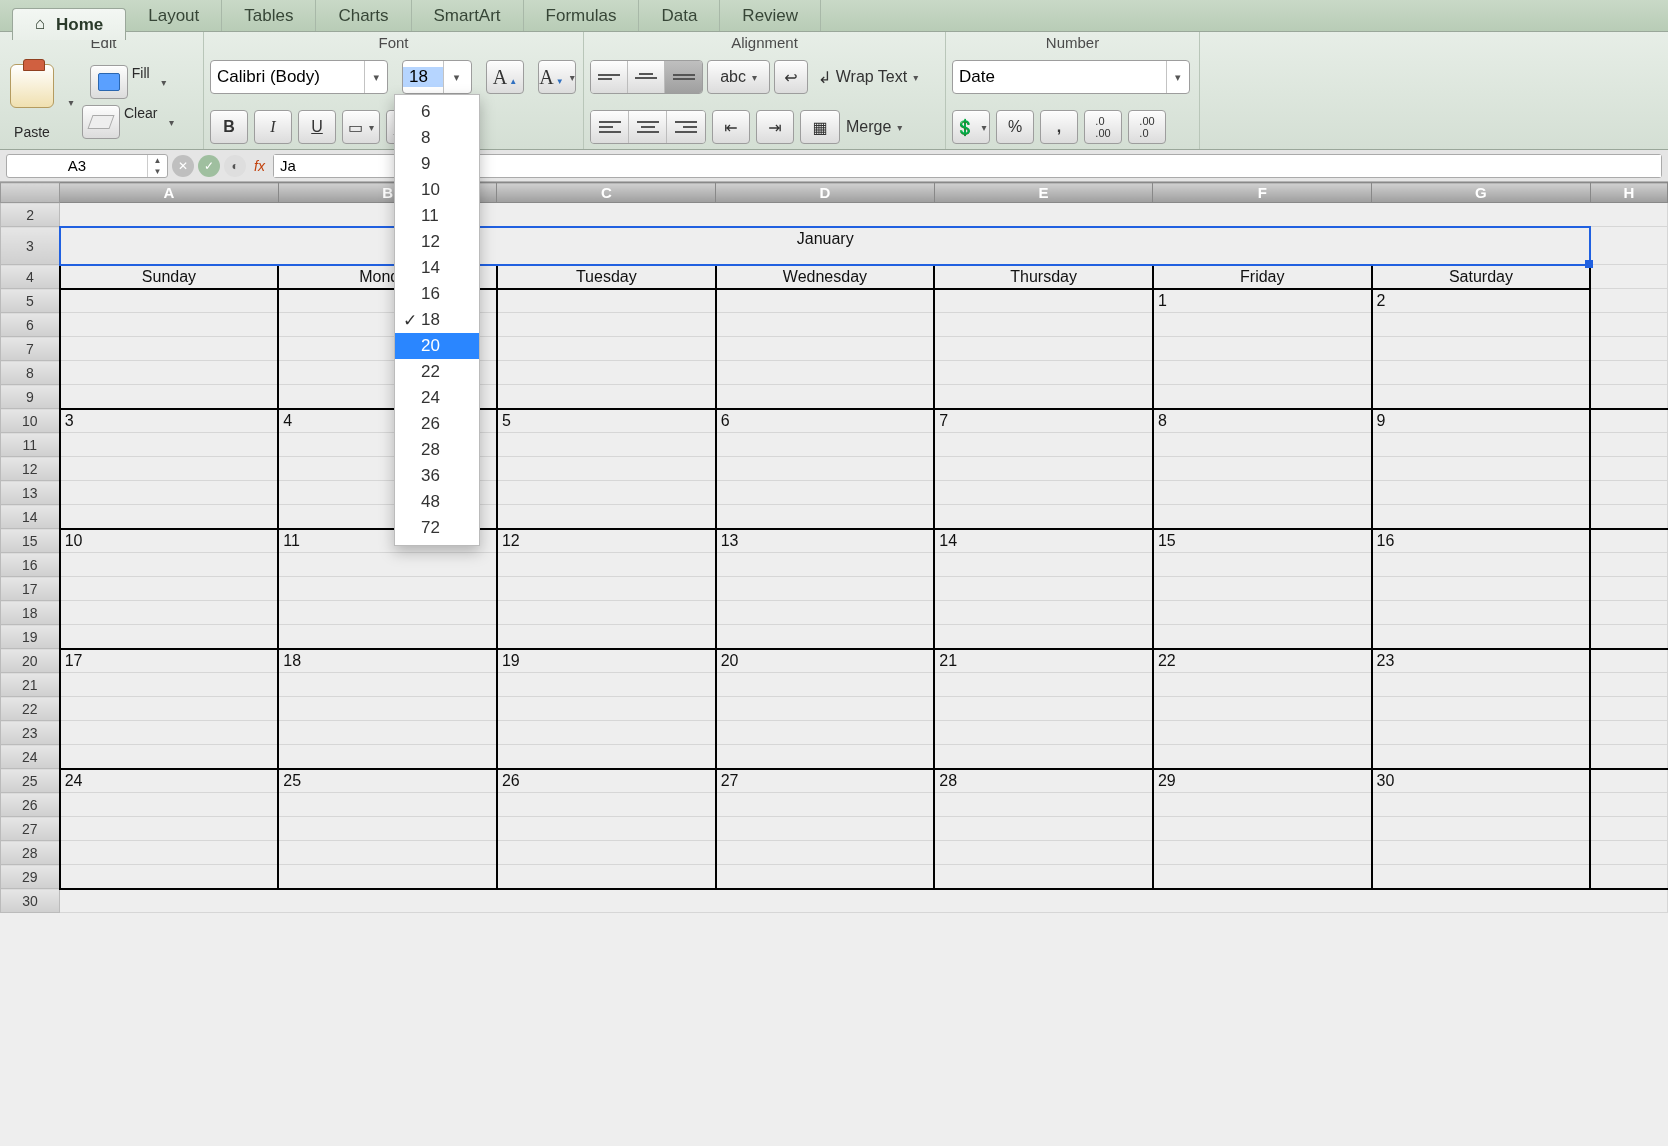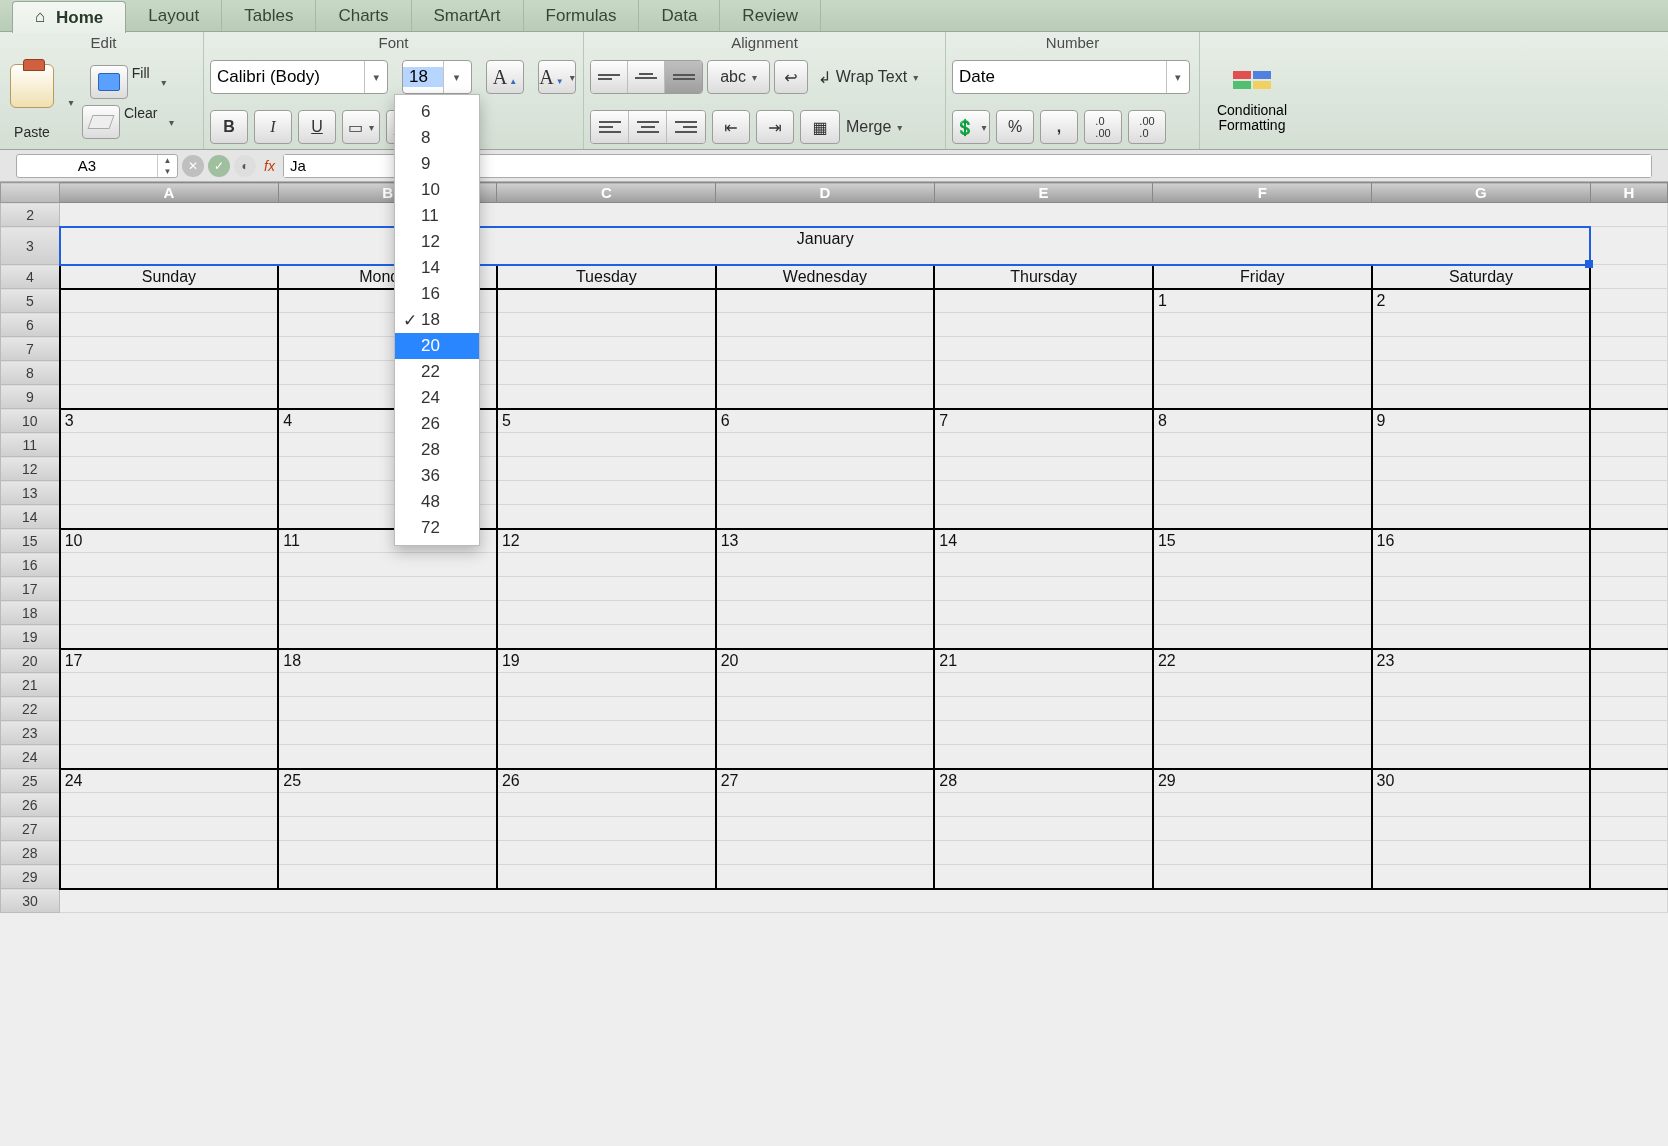--- a/index.html
+++ b/index.html
@@ -12,21 +12,21 @@
     border-bottom: 1px solid #9aa79a; padding-left: 12px;
   }
   .tab {
     padding: 6px 22px 5px; font-size: 17px; color: #374637;
     border-right: 1px solid #a8b8a8; cursor: default;
   }
   .tab.active {
     background: linear-gradient(#f3f7f3,#e9efe9);
     border: 1px solid #9aa79a; border-bottom: none;
     border-radius: 4px 4px 0 0; font-weight: bold; color: #2a3a2a;
-    position: relative; top: 2px;
+    position: relative; top: 9px;
   }
   .tab .home-ic { margin-right: 6px; position: relative; top: -1px; }
 
   
   .ribbon {
     display: flex; background: linear-gradient(#e7eee7,#d4dfd4);
     border-bottom: 1px solid #9aa79a; height: 118px; padding: 0 4px;
   }
   .group {
     display: flex; flex-direction: column; border-right: 1px solid #b9c6b9; padding: 0 6px;
@@ -68,21 +68,21 @@
   .cond-fmt { display:flex; flex-direction:column; align-items:center; gap:2px; width:92px; text-align:center; line-height:1.1; font-size:14px; }
   .cf-ic { width:38px; height:30px; background:
       linear-gradient(#e05050,#e05050) 0 0/18px 8px no-repeat,
       linear-gradient(#5080e0,#5080e0) 20px 0/18px 8px no-repeat,
       linear-gradient(#50c070,#50c070) 0 10px/18px 8px no-repeat,
       linear-gradient(#f0d060,#f0d060) 20px 10px/18px 8px no-repeat; }
 
   
   .fbar {
     display:flex; align-items:center; height:32px; background:#e5e5e5;
-    border-bottom:1px solid #b3b3b3; gap:4px; padding:0 16px;
+    border-bottom:1px solid #b3b3b3; gap:4px; padding:0 6px;
   }
   .namebox { display:flex; align-items:center; background:#fff; border:1px solid #aaa; border-radius:3px; height:24px; }
   .namebox input { border:none; outline:none; width:140px; text-align:center; font-size:15px; }
   .namebox .stepper { width:20px; display:flex; flex-direction:column; border-left:1px solid #ccc;}
   .namebox .stepper span { flex:1; font-size:8px; text-align:center; line-height:11px; color:#555;}
   .fx-ic { font-style:italic; color:#c2410c; padding:0 4px; font-size:14px;}
   .fbox { flex:1; background:#fff; border:1px solid #aaa; border-radius:3px; height:24px; }
   .fbox input { border:none; outline:none; width:100%; height:100%; padding:0 6px; font-size:15px; }
   .fbar .circ { width:22px; height:22px; border-radius:50%; background:#bfbfbf; display:flex; align-items:center; justify-content:center; color:#fff; font-size:12px; }
   table.grid { border-collapse:collapse; width:100%; table-layout:fixed; }
@@ -306,29 +306,20 @@
         <span class="btn sq">
             <span style="font-size:11px">.0<br>.00</span>
           </span>
         <span class="btn sq">
             <span style="font-size:11px">.00<br>.0</span>
           </span>
       </div>
     </div>
   </div>
 
-  <div class="group" style="border-right:none">
-    <div class="group-title">&nbsp;</div>
-    <div class="group-body">
-      <div class="cond-fmt">
-        <span class="cf-ic"></span>
-        <span>Conditional Formatting</span>
-      </div>
-    </div>
-  </div>
 </div>
 
 <div class="fbar">
   <div class="namebox">
     <input value="A3" style="">
     <div class="stepper">
         <span>▲</span>
         <span>▼</span>
       </div>
   </div>

